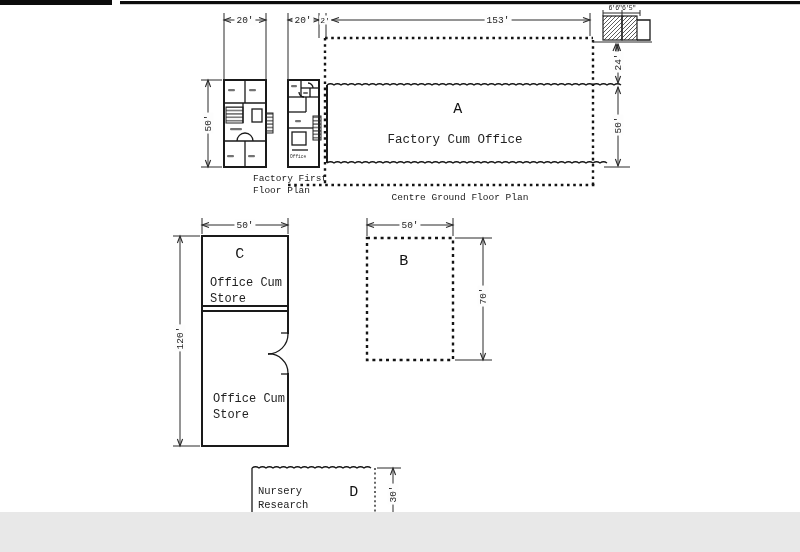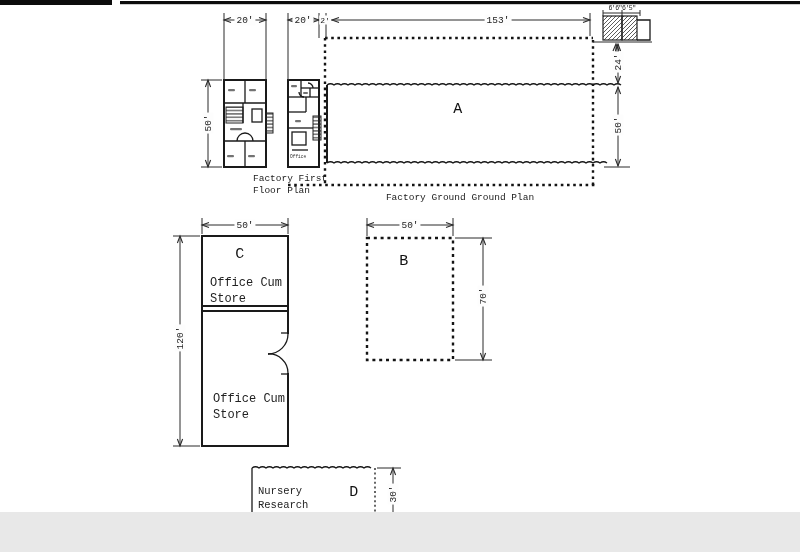--- a/index.html
+++ b/index.html
@@ -213,23 +213,24 @@
   <div class="dim-lbl micro" style="left:622px;top:8px;">6'6"6'5"</div>
   <div class="dim-lbl" style="left:245px;top:225px;">50'</div>
   <div class="dim-lbl vert" style="left:180px;top:338px;">120'</div>
   <div class="dim-lbl" style="left:410px;top:225px;">50'</div>
   <div class="dim-lbl vert" style="left:483px;top:296px;">70'</div>
   <div class="dim-lbl vert" style="left:393px;top:494px;">30'</div>
   <div class="dim-lbl" style="left:313px;top:533px;">70'</div>
 
   <div class="txt cap" style="left:221px;top:173px;margin-left:32px;">Factory First
 Floor Plan</div>
-  <div class="txt cap center" style="left:460px;top:198px;">Factory Ground Ground Plan</div>
+  <div class="txt cap center" style="left:460px;top:198px;">Centre Ground Floor Plan</div>
 
   <div class="letter" style="left:458px;top:109px;">A</div>
+  <div class="txt center" style="left:455px;top:140px;font-size:12.5px;">Factory Cum Office</div>
 
   <div class="letter" style="left:240px;top:254px;">C</div>
   <div class="txt" style="left:210px;top:275px;">Office Cum
 Store</div>
   <div class="txt" style="left:213px;top:391px;">Office Cum
 Store</div>
 
   <div class="letter" style="left:404px;top:261px;">B</div>
 
   <div class="letter" style="left:354px;top:492px;">D</div>

